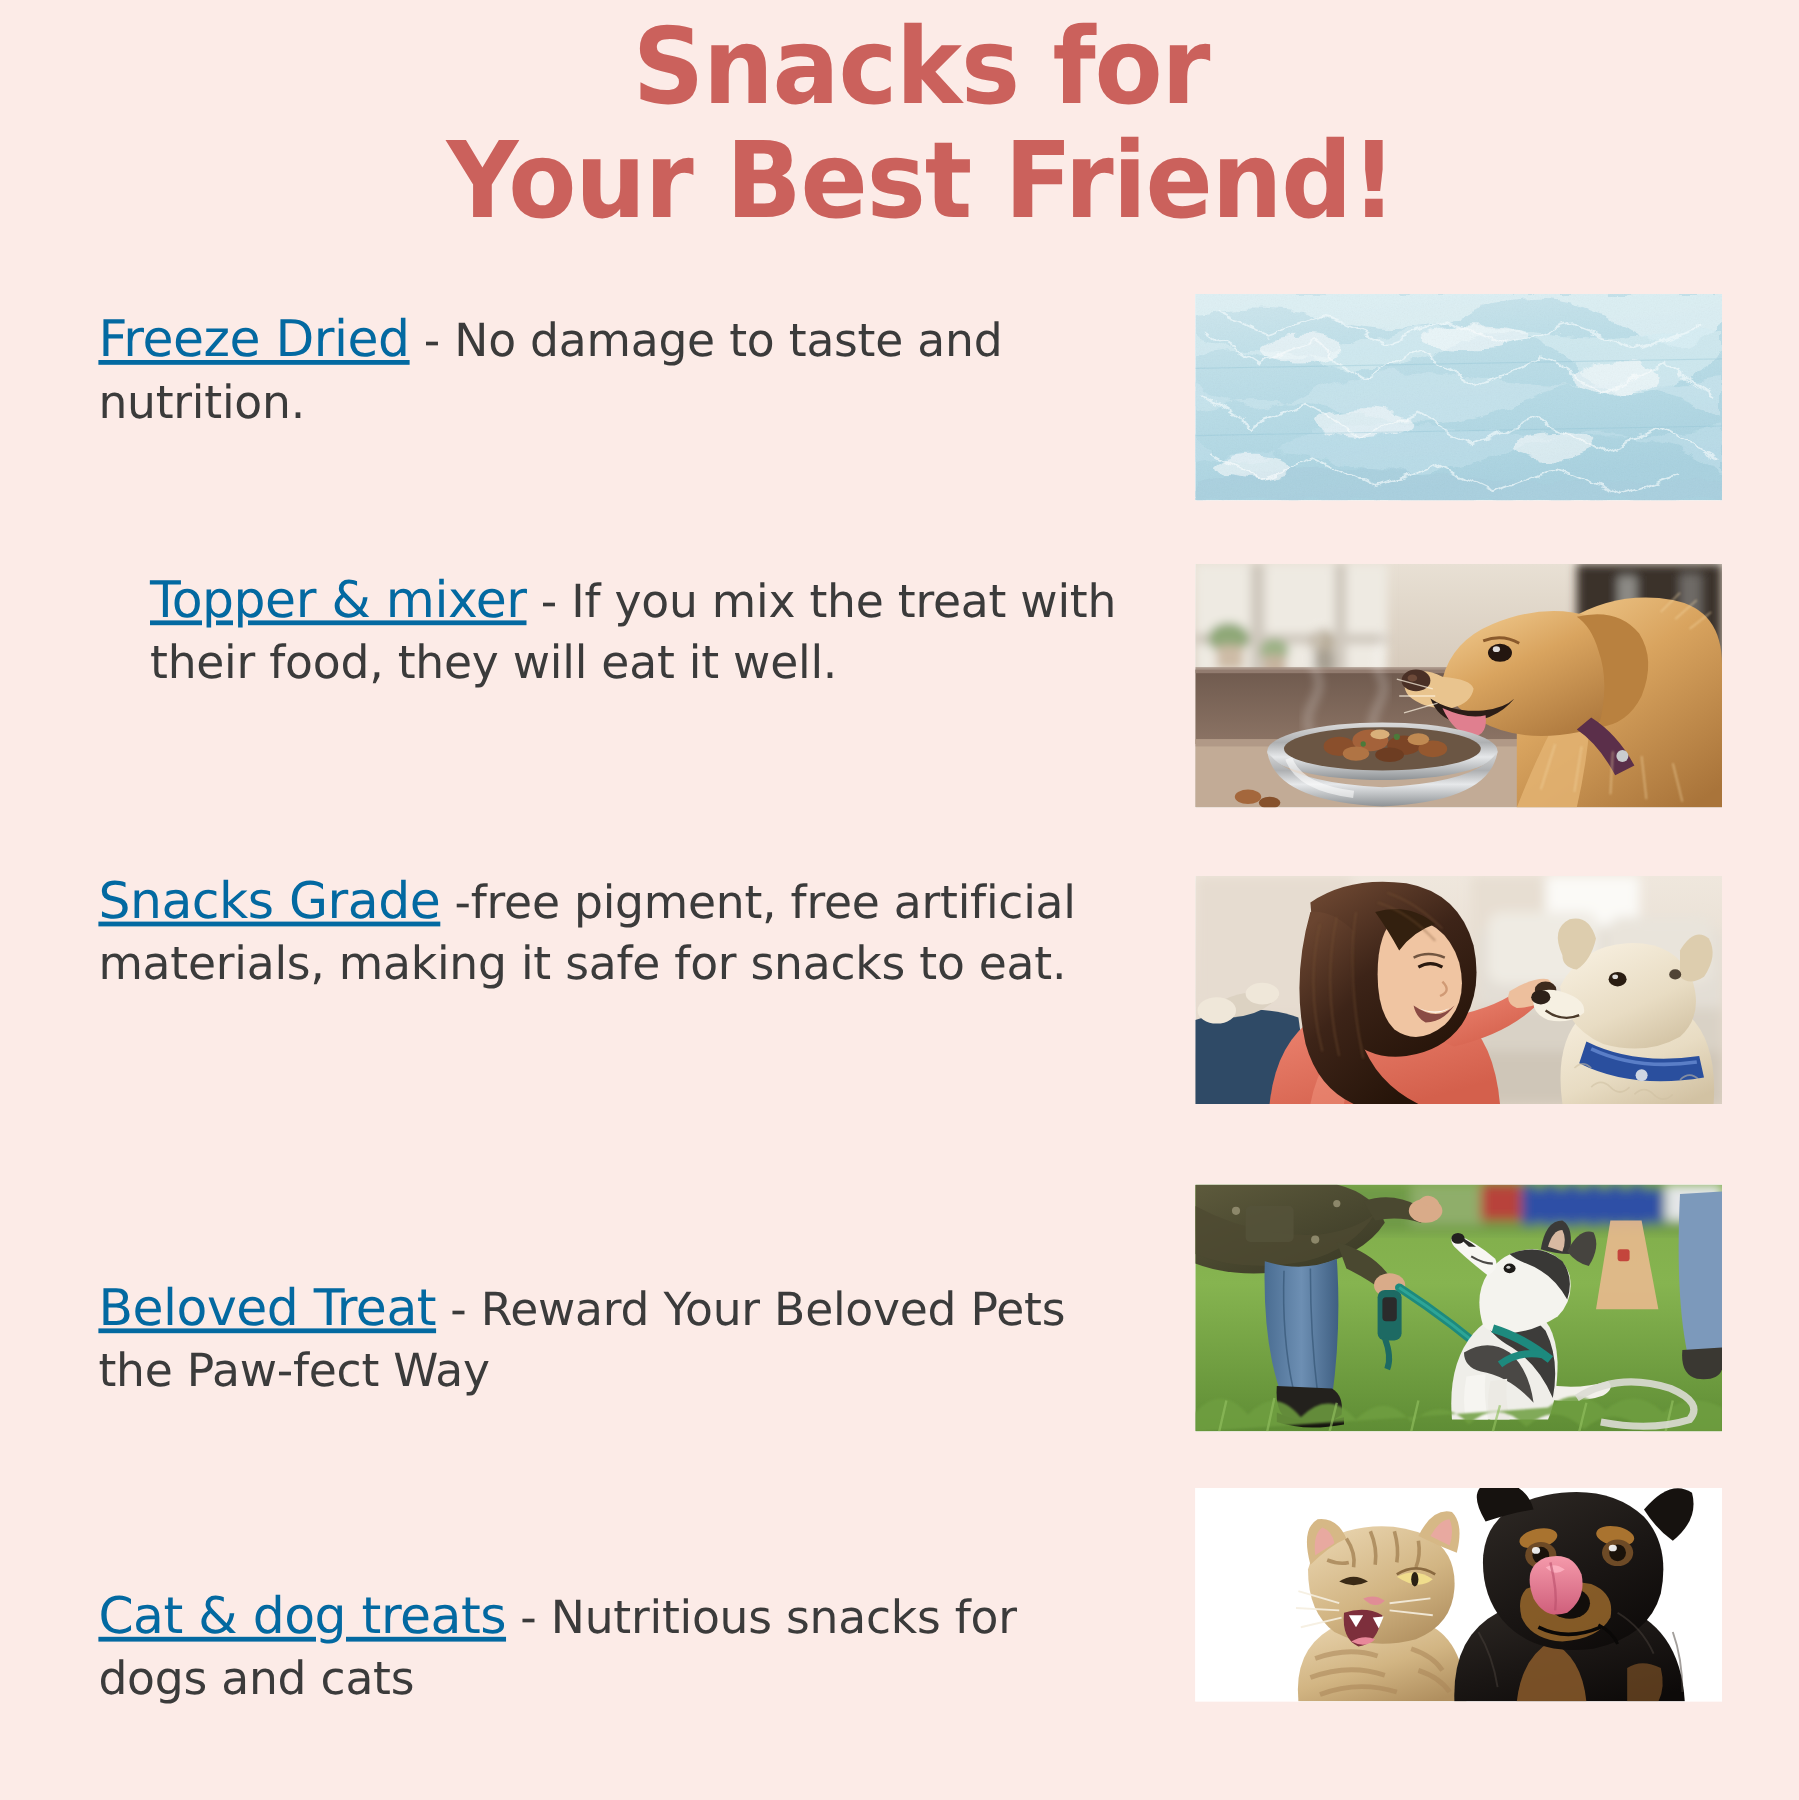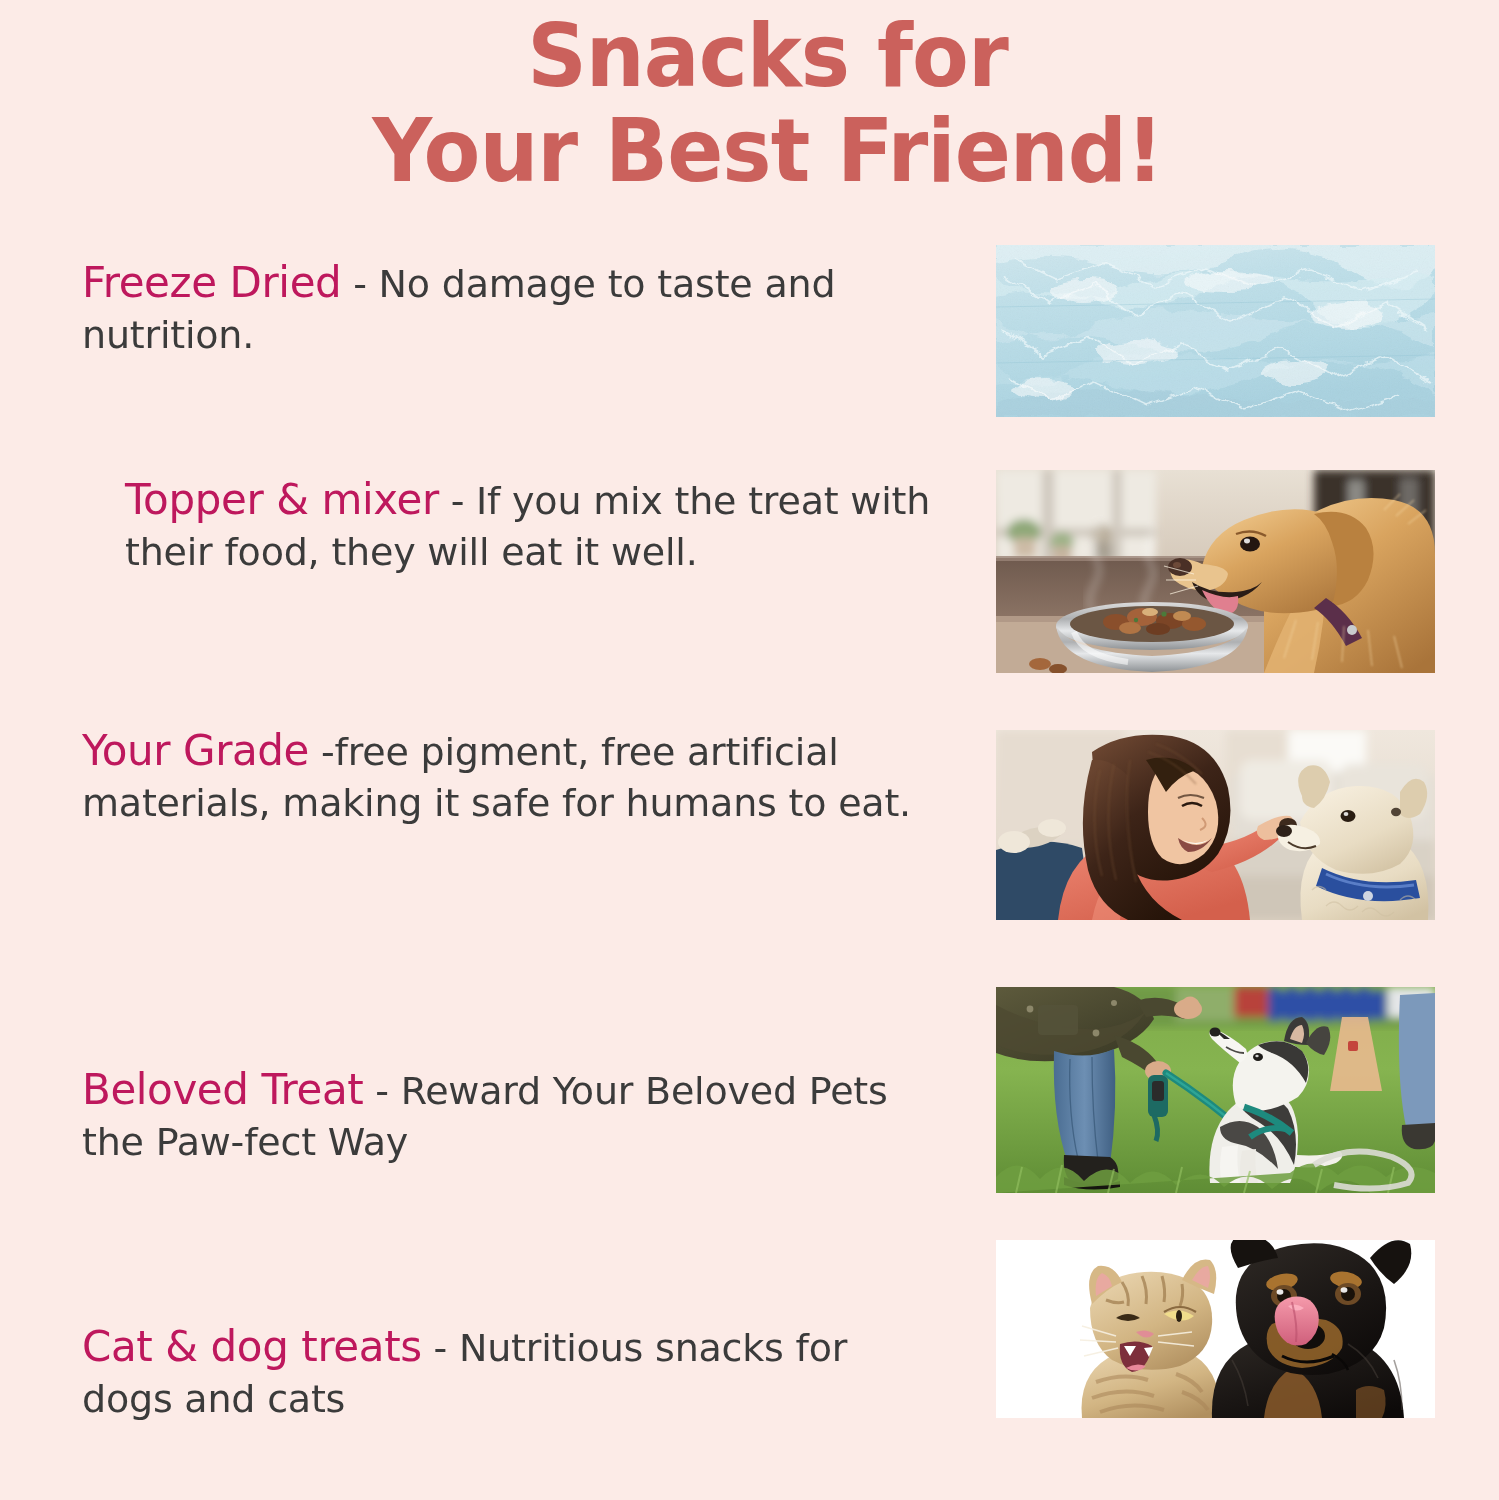--- a/index.html
+++ b/index.html
@@ -60,24 +60,25 @@
   }
 
   .feature-text {
     position: absolute;
     left: 82px;
     width: 865px;
     line-height: 1.30;
     font-family: "DejaVu Sans", sans-serif;
   }
   .feature-text .lead {
-    color: #be185d;
+    color: #0369a1;
     font-size: 42px;
     font-weight: 400;
     letter-spacing: -0.4px;
+    text-decoration: underline;
   }
   .feature-text .desc {
     color: #3b3b3b;
     font-size: 38px;
     font-weight: 400;
     letter-spacing: -0.2px;
   }
 
   .feature-media {
     position: absolute;
@@ -302,21 +303,21 @@
           <path d="M78 162 Q86 186 132 192" stroke="#ffffff" stroke-width="6" fill="none" opacity="0.55"></path>
 
           <ellipse cx="44" cy="194" rx="11" ry="6" fill="#a4673c"></ellipse>
           <ellipse cx="62" cy="199" rx="9" ry="5" fill="#86512c"></ellipse>
         </svg>
       </div>
     </div>
 
     <div class="feature-row" id="row-3">
       <div class="feature-text">
-        <span class="lead">Your Grade</span><span class="desc"> -free pigment, free artificial materials, making it safe for humans to eat.</span>
+        <span class="lead">Snacks Grade</span><span class="desc"> -free pigment, free artificial materials, making it safe for snacks to eat.</span>
       </div>
       <div class="feature-media">
         <svg viewBox="0 0 439 190" preserveAspectRatio="none">
           <defs>
             <linearGradient id="roomBg" x1="0" y1="0" x2="0" y2="1">
               <stop offset="0%" stop-color="#efe7dd"></stop>
               <stop offset="100%" stop-color="#ded2c4"></stop>
             </linearGradient>
             <linearGradient id="coralTop" x1="0" y1="0" x2="0.6" y2="1">
               <stop offset="0%" stop-color="#f08a76"></stop>

